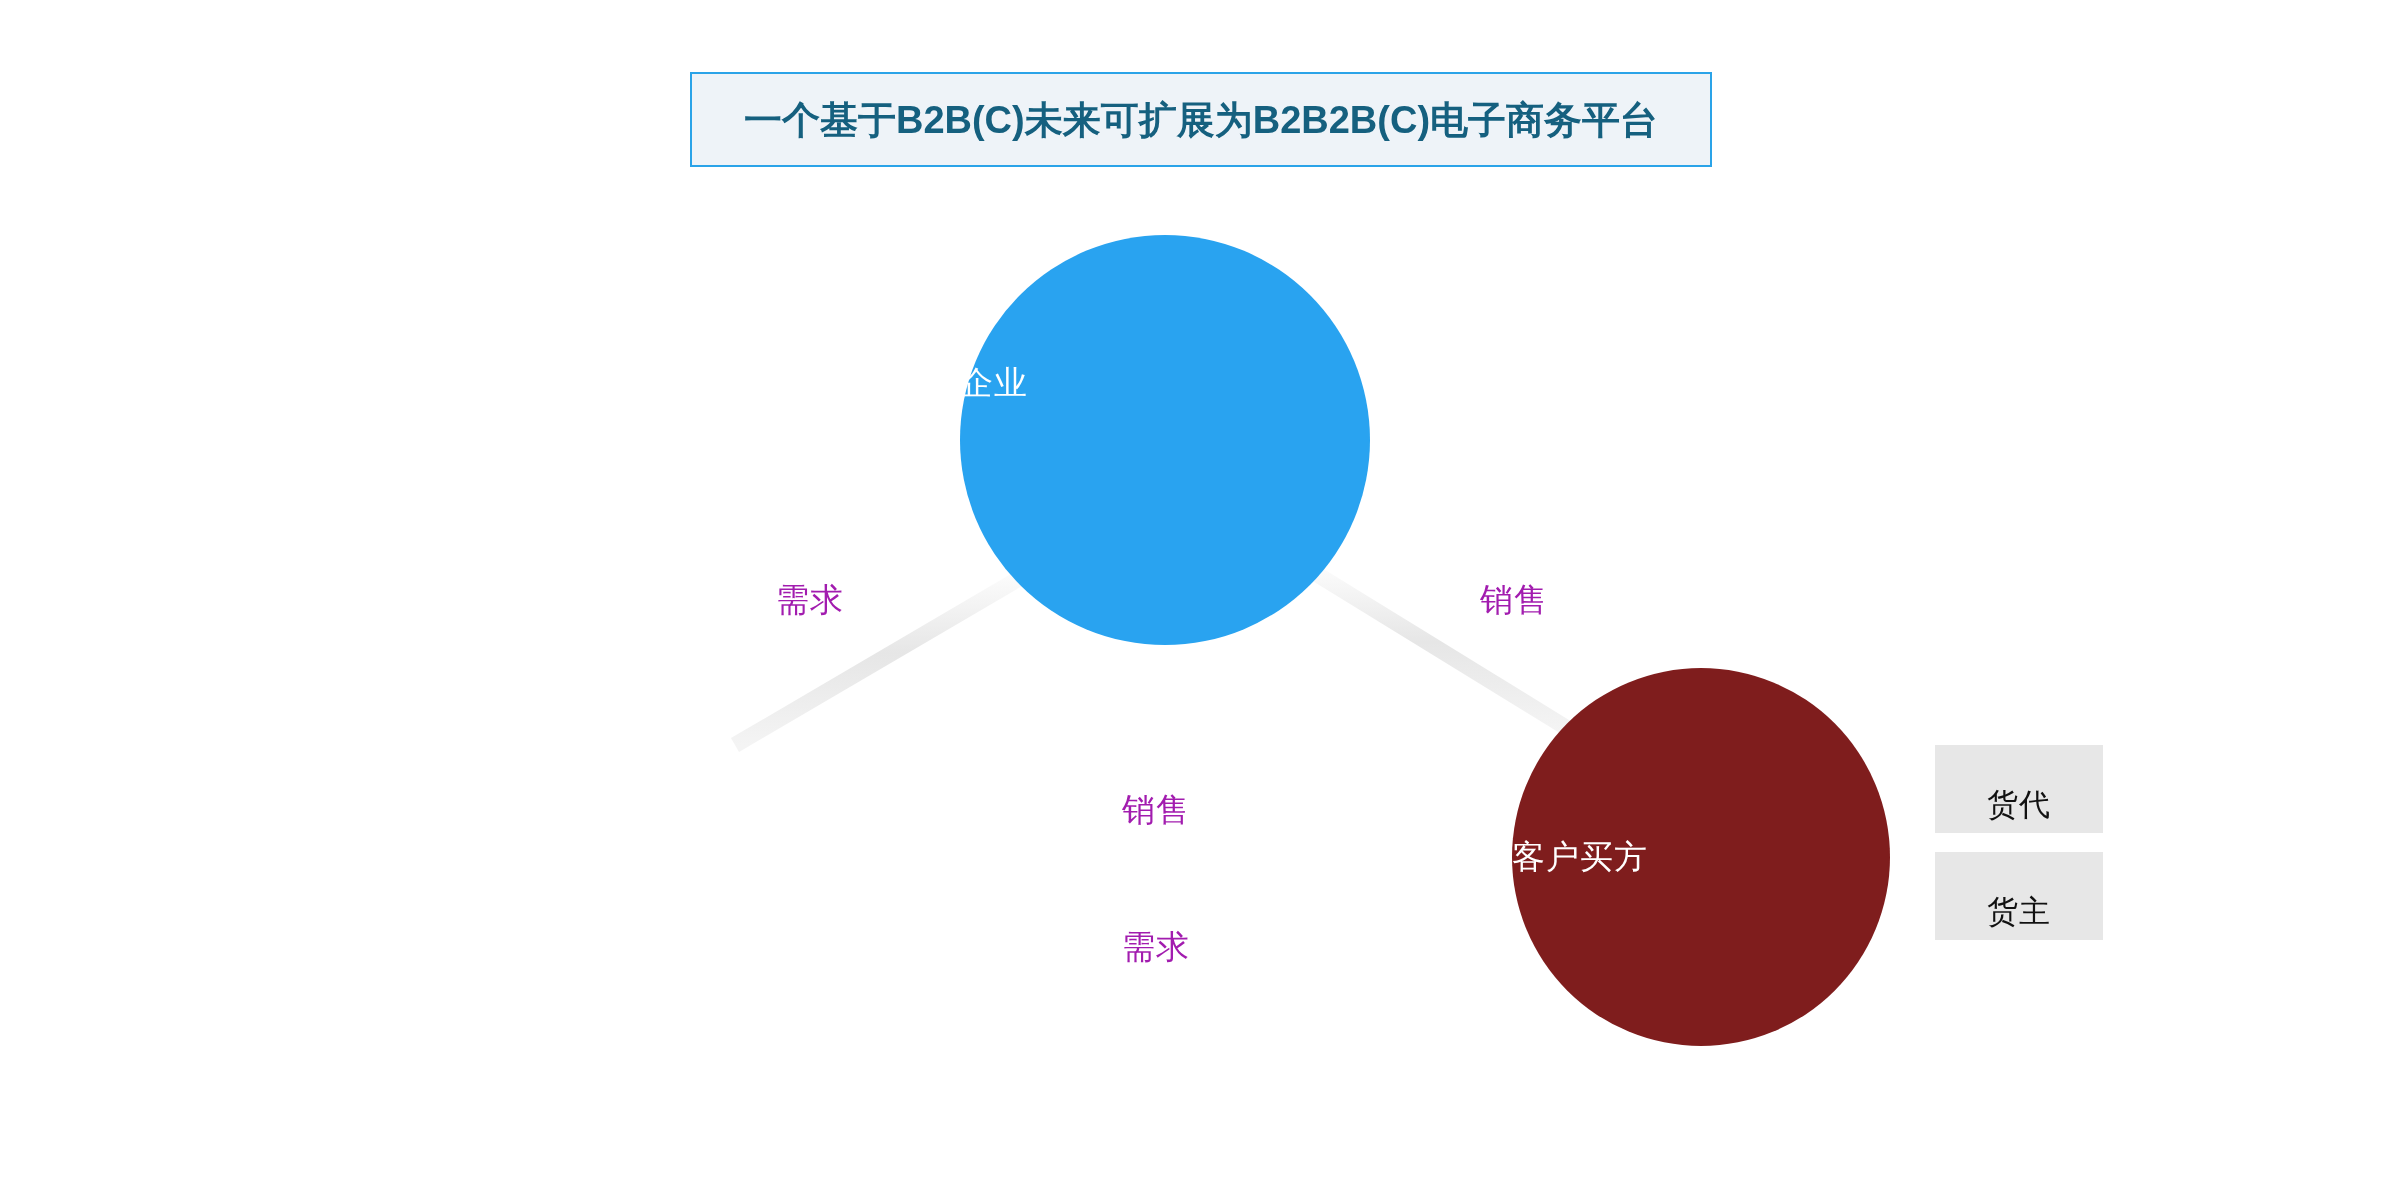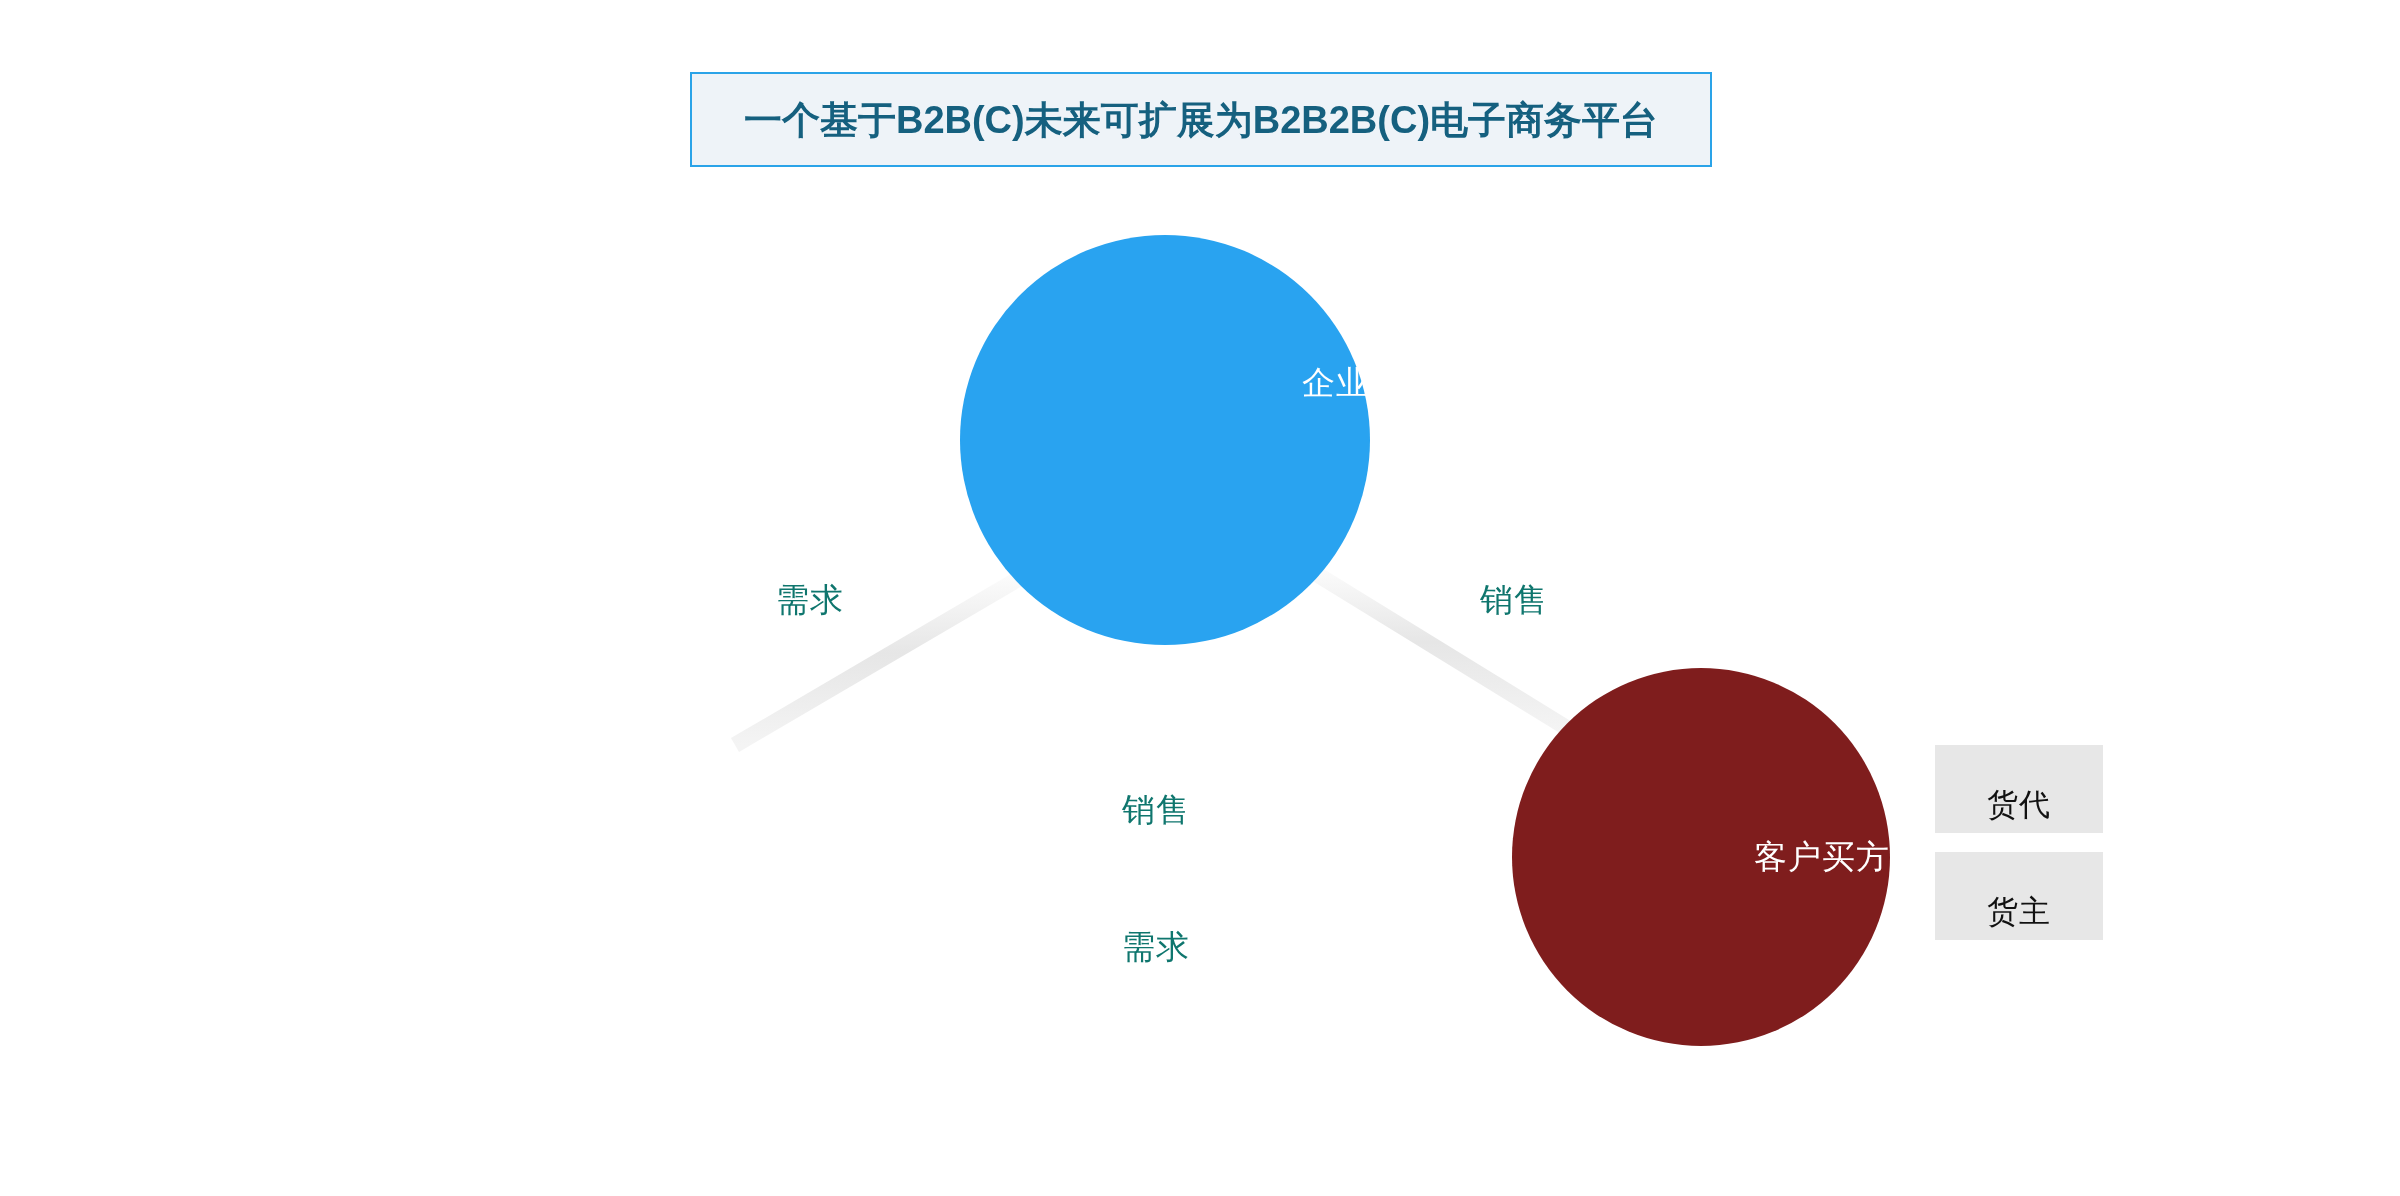--- a/index.html
+++ b/index.html
@@ -51,21 +51,21 @@
     height: 1196px;
     pointer-events: none;
   }
 
   
   .node-circle {
     position: absolute;
     border-radius: 50%;
     display: flex;
     align-items: center;
-    justify-content: flex-end;
+    justify-content: flex-start;
     box-sizing: border-box;
   }
   .node-label {
     color: #ffffff;
     font-size: 33px;
     font-weight: normal;
     letter-spacing: 1px;
     white-space: nowrap;
   }
 
@@ -93,21 +93,21 @@
     top: 668px;
     width: 378px;
     height: 378px;
     background: #7f1d1d;
   }
 
   
   .edge-label {
     position: absolute;
     font-size: 33px;
-    color: #0f766e;
+    color: #a21caf;
     white-space: nowrap;
     letter-spacing: 1px;
   }
   #label-demand-top   { left: 776px;  top: 578px; }
   #label-sales-top    { left: 1480px; top: 578px; }
   #label-sales-mid    { left: 1122px; top: 788px; }
   #label-demand-mid   { left: 1122px; top: 925px; }
 
   
   .role-box {

